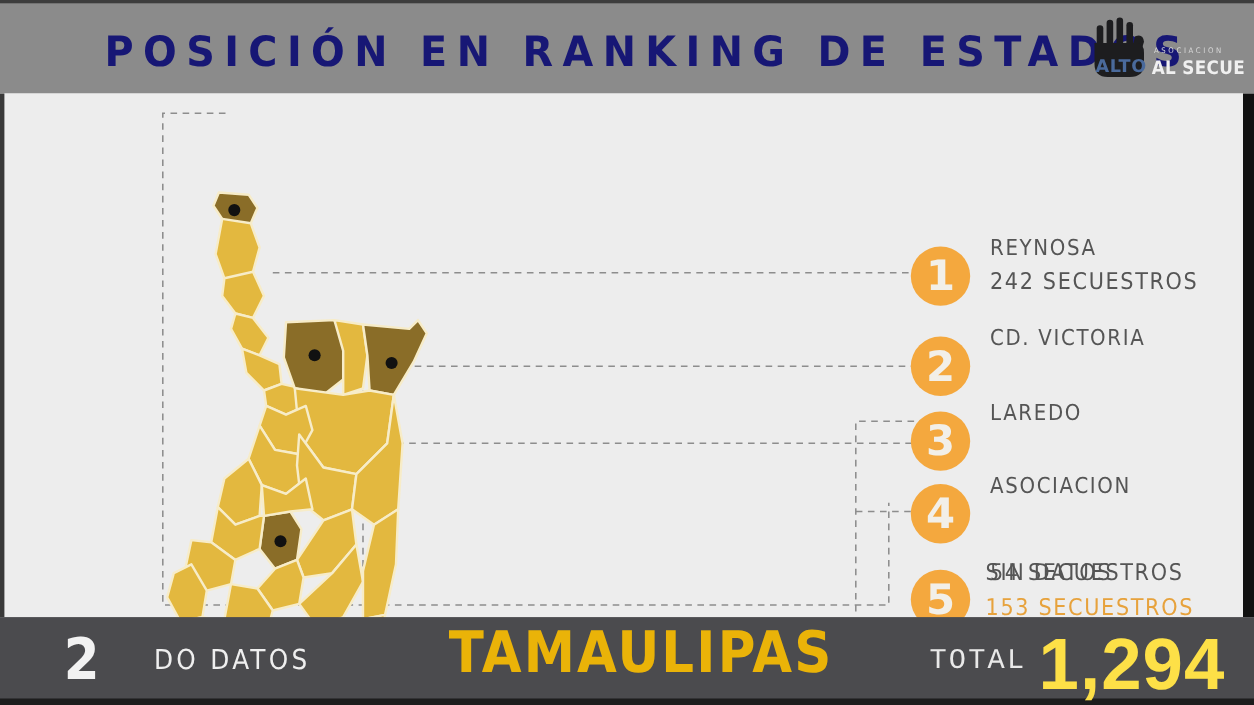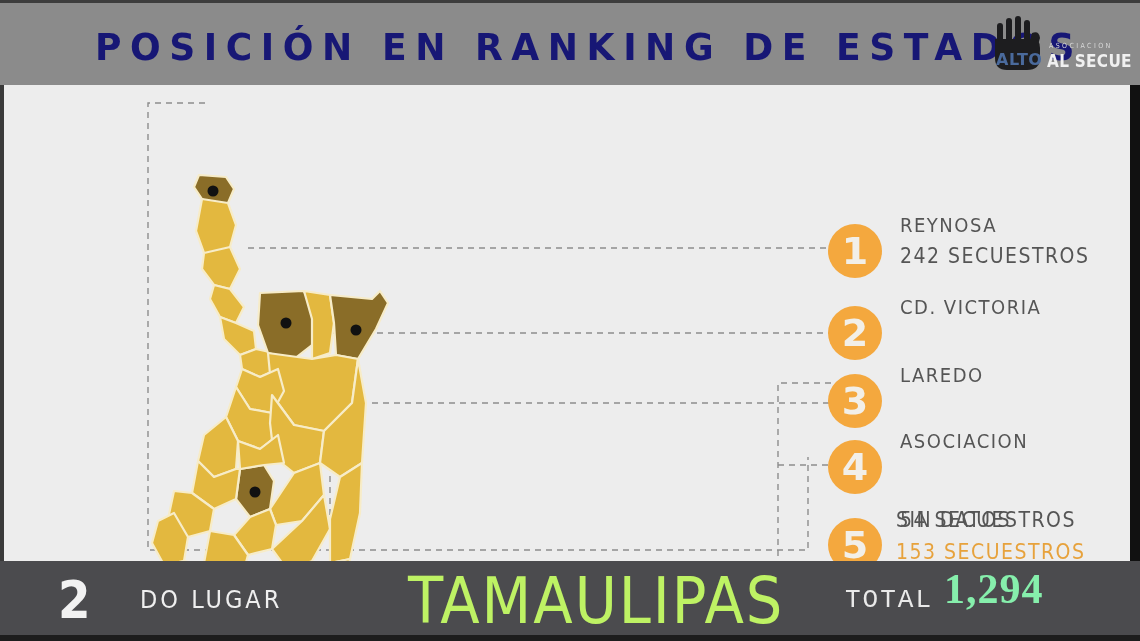--- a/index.html
+++ b/index.html
@@ -92,32 +92,33 @@
     font-size:52px;font-weight:bold;color:#f2f2f2;
     font-family:"DejaVu Sans Condensed","Liberation Sans",sans-serif;
   }
   .f-place{
     position:absolute;left:140px;top:24px;
     font-size:25px;color:#efefef;letter-spacing:3px;
     font-family:"DejaVu Sans Condensed","Liberation Sans",sans-serif;
   }
   .f-state{
     position:absolute;left:408px;top:3px;
-    font-size:64px;color:#bef264;letter-spacing:2px;
-    font-family:"DejaVu Sans Condensed","Liberation Sans",sans-serif;
+    font-size:52px;color:#eab308;letter-spacing:2px;
+    font-family:"DejaVu Sans Condensed","Liberation Sans",sans-serif;
+    font-weight:bold;
   }
   .f-total-lbl{
     position:absolute;left:845px;top:24px;
     font-size:26px;color:#e9e9e9;letter-spacing:2px;
     font-family:Liberation Mono, monospace;
   }
   .f-total-val{
     position:absolute;left:944px;top:4px;
-    font-size:42px;font-weight:bold;color:#86efac;letter-spacing:1px;
-    font-family:Liberation Serif, serif;
+    font-size:66px;font-weight:bold;color:#fde047;letter-spacing:1px;
+    font-family:Liberation Sans, sans-serif;
   }
 </style>
 </head>
 <body>
 
 <div id="stage">
 
   <div class="header">
     <div class="header-title">POSICIÓN EN RANKING DE ESTADOS</div>
 
@@ -255,19 +256,19 @@
 
     <div class="extra" style="position:absolute;left:892px;top:420px;">
       <div class="lbl">SIN DATOS</div>
       <div class="val">153 SECUESTROS</div>
     </div>
 
   </div>
 
   <div class="footer">
     <div class="f-rank">2</div>
-    <div class="f-place">DO LUGAR</div>
+    <div class="f-place">DO DATOS</div>
     <div class="f-state">TAMAULIPAS</div>
     <div class="f-total-lbl">TOTAL</div>
     <div class="f-total-val">1,294</div>
   </div>
 
 </div>
 
 </body></html>

